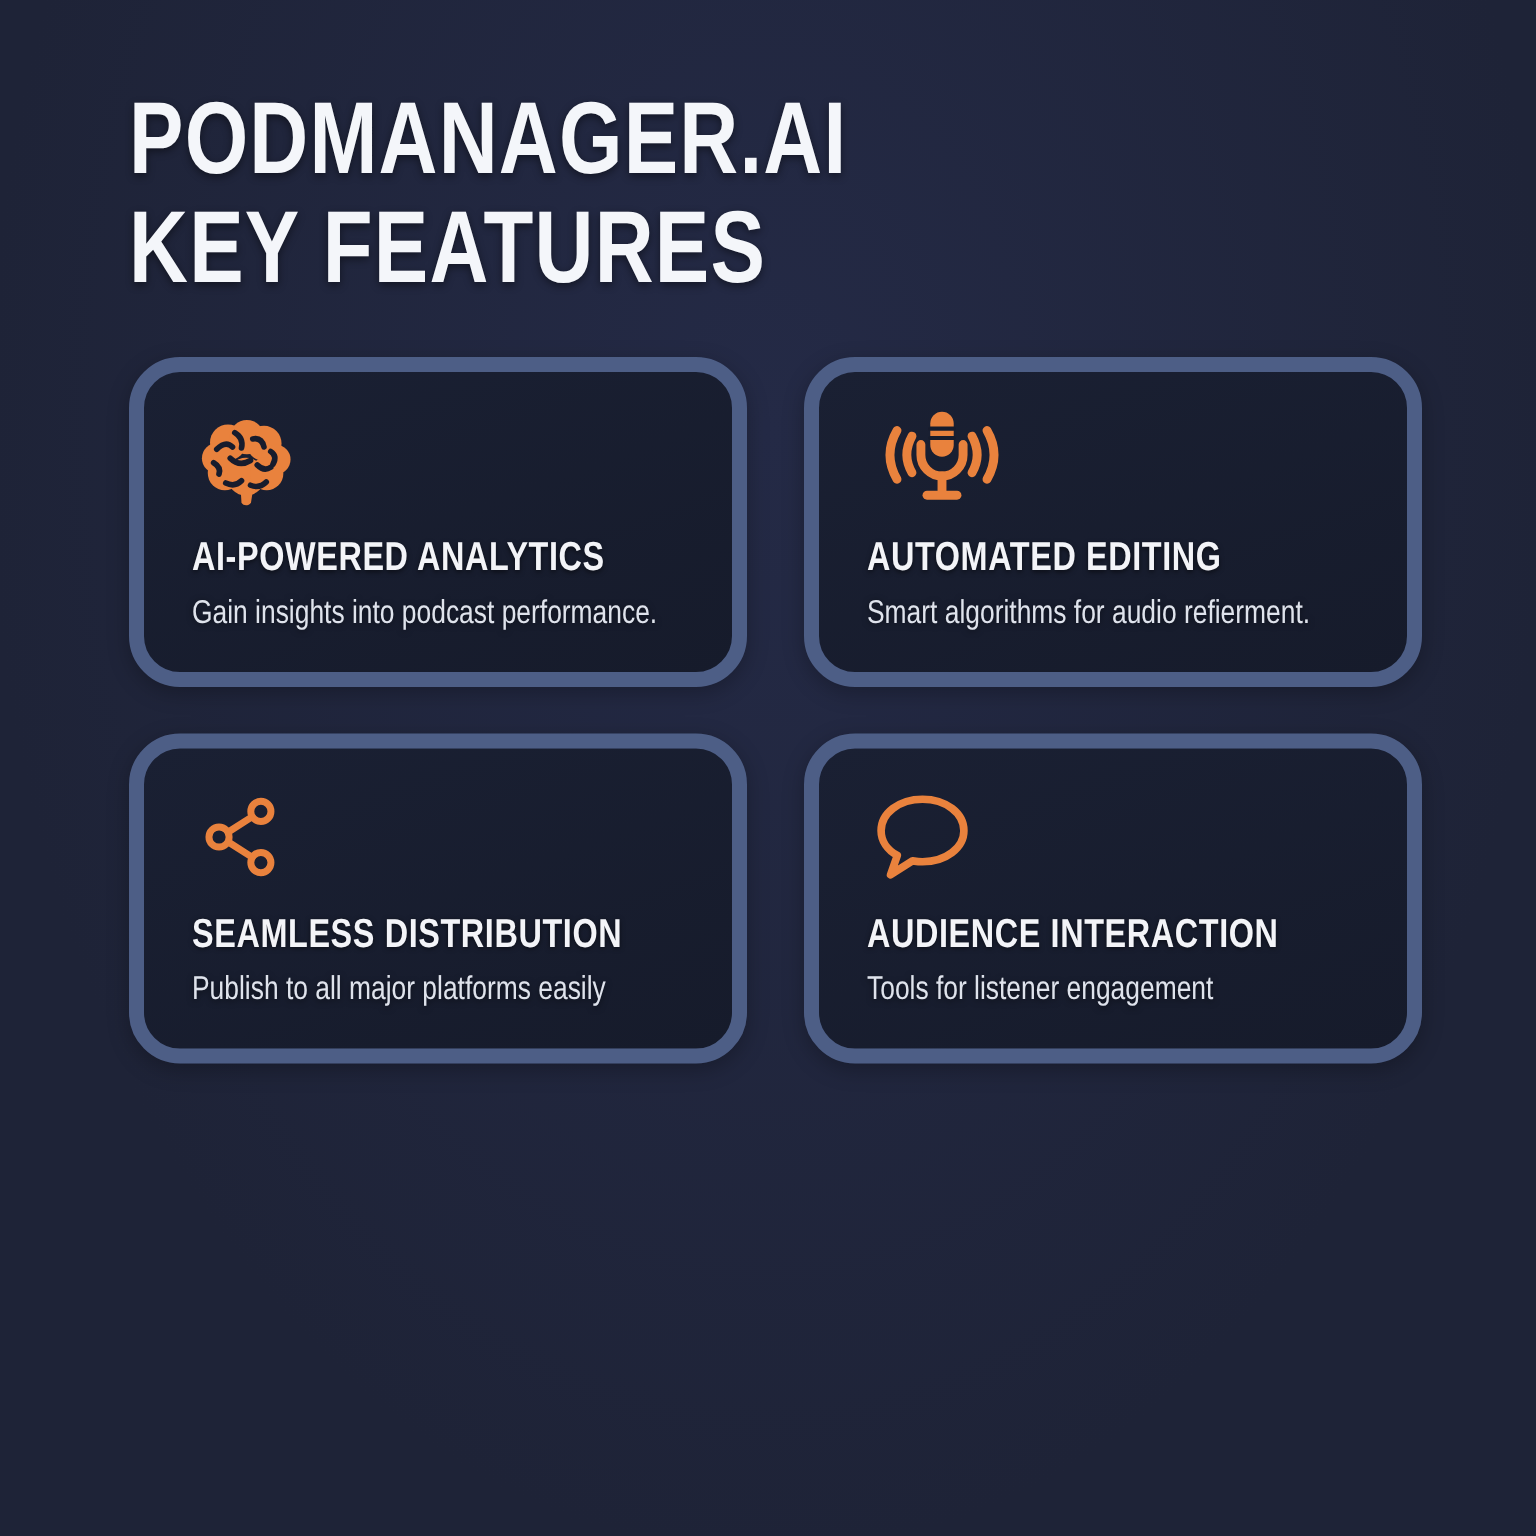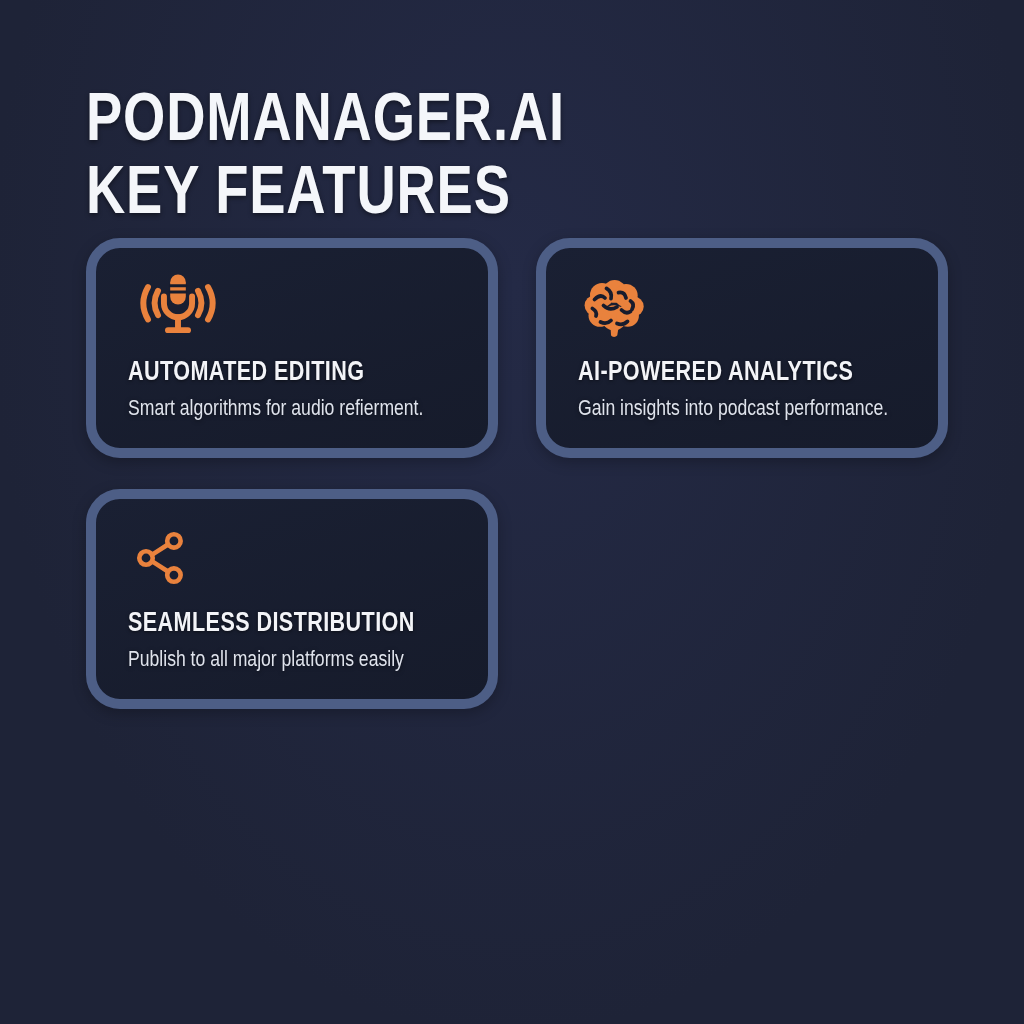--- a/index.html
+++ b/index.html
@@ -10,21 +10,21 @@
     --title:#f4f6fa;
     --desc:#dfe3ec;
   }
   html,body{margin:0;padding:0;}
   body{
     width:1024px;height:1024px;
     background:radial-gradient(ellipse at 50% 28%, #242a46 0%, #1e2337 72%);
     font-family:"Liberation Sans","DejaVu Sans",sans-serif;
     overflow:hidden;position:relative;
   }
-  .header{position:absolute;left:86px;top:56px;margin-top:24px;}
+  .header{position:absolute;left:86px;top:56px;}
   .title-line{
     color:var(--title);
     font-size:68px;font-weight:bold;line-height:73px;
     letter-spacing:1px;white-space:nowrap;
     transform:scaleX(0.8);transform-origin:0 0;
     text-shadow:0 2px 6px rgba(0,0,0,.45);
   }
   .grid{
     position:absolute;left:86px;top:238px;
     display:grid;
@@ -64,43 +64,20 @@
 
 <div class="header">
   <div class="title-line">PODMANAGER.AI</div>
   <div class="title-line">KEY FEATURES</div>
 </div>
 
 <div class="grid">
 
   <div class="card">
     <div class="icon-box">
-      <svg width="100" height="76" viewBox="0 0 32 24">
-        <rect class="fill-o" x="13.5" y="1.6" width="5" height="9.6" rx="2.5"></rect>
-        <g class="groove" stroke-width="0.9">
-          <path d="M13.5 5.2 H18.5"></path>
-            <path d="M13.5 7.2 H18.5"></path>
-        </g>
-        <g class="stroke-o" stroke-width="1.9">
-          <path d="M11.5 8.6 V10.8 A4.5 4.5 0 0 0 20.5 10.8 V8.6"></path>
-          <path d="M16 15.3 V18.7"></path>
-          <path d="M12.8 19.4 H19.2"></path>
-          <path d="M9.6 6.8 Q7.4 10.8 9.6 14.6"></path>
-          <path d="M6.4 5.6 Q3.4 10.8 6.4 16"></path>
-          <path d="M22.4 6.8 Q24.6 10.8 22.4 14.6"></path>
-          <path d="M25.6 5.6 Q28.6 10.8 25.6 16"></path>
-        </g>
-      </svg>
-    </div>
-    <div class="card-title">AUTOMATED EDITING</div>
-    <div class="card-desc">Smart algorithms for audio refierment.</div>
-  </div>
-
-  <div class="card">
-    <div class="icon-box">
       <svg width="72" height="66" viewBox="0 0 24 22">
         <g class="fill-o">
           <circle cx="8" cy="7" r="4"></circle>
             <circle cx="12.2" cy="5.8" r="3.8"></circle>
           <circle cx="16" cy="7.2" r="3.9"></circle>
             <circle cx="5.6" cy="10.5" r="3.4"></circle>
           <circle cx="18.6" cy="10.8" r="3.3"></circle>
             <circle cx="7.3" cy="13.8" r="3.8"></circle>
           <circle cx="12" cy="14.6" r="4.2"></circle>
             <circle cx="16.6" cy="13.9" r="3.7"></circle>
@@ -116,32 +93,64 @@
           <path d="M14.5 12 Q16 13.5 17.5 12.5"></path>
           <path d="M7.5 16 Q9.5 17 11 15.5"></path>
           <path d="M13 16.5 Q15 17.3 16.5 15.8"></path>
         </g>
       </svg>
     </div>
     <div class="card-title">AI-POWERED ANALYTICS</div>
     <div class="card-desc">Gain insights into podcast performance.</div>
   </div>
 
+  <div class="card">
+    <div class="icon-box">
+      <svg width="100" height="76" viewBox="0 0 32 24">
+        <rect class="fill-o" x="13.5" y="1.6" width="5" height="9.6" rx="2.5"></rect>
+        <g class="groove" stroke-width="0.9">
+          <path d="M13.5 5.2 H18.5"></path>
+            <path d="M13.5 7.2 H18.5"></path>
+        </g>
+        <g class="stroke-o" stroke-width="1.9">
+          <path d="M11.5 8.6 V10.8 A4.5 4.5 0 0 0 20.5 10.8 V8.6"></path>
+          <path d="M16 15.3 V18.7"></path>
+          <path d="M12.8 19.4 H19.2"></path>
+          <path d="M9.6 6.8 Q7.4 10.8 9.6 14.6"></path>
+          <path d="M6.4 5.6 Q3.4 10.8 6.4 16"></path>
+          <path d="M22.4 6.8 Q24.6 10.8 22.4 14.6"></path>
+          <path d="M25.6 5.6 Q28.6 10.8 25.6 16"></path>
+        </g>
+      </svg>
+    </div>
+    <div class="card-title">AUTOMATED EDITING</div>
+    <div class="card-desc">Smart algorithms for audio refierment.</div>
+  </div>
+
 
 
   <div class="card">
     <div class="icon-box">
       <svg width="66" height="62" viewBox="0 0 24 24">
         <g class="stroke-o" stroke-width="1.8">
           <circle cx="6.2" cy="12" r="2.6"></circle>
           <circle cx="17" cy="5.4" r="2.6"></circle>
           <circle cx="17" cy="18.6" r="2.6"></circle>
           <path d="M8.6 10.7 L14.7 6.8"></path>
           <path d="M8.6 13.3 L14.7 17.2"></path>
         </g>
       </svg>
     </div>
     <div class="card-title">SEAMLESS DISTRIBUTION</div>
     <div class="card-desc">Publish to all major platforms easily</div>
   </div>
 
+  <div class="card">
+    <div class="icon-box">
+      <svg width="74" height="66" viewBox="0 0 24 22">
+        <path class="stroke-o" stroke-width="1.7" d="M12 2.6 C6.8 2.6 2.8 5.7 2.8 9.6 C2.8 11.9 4.2 13.9 6.4 15.1 L4.9 19.4 L9.8 16.3 C10.5 16.4 11.2 16.5 12 16.5 C17.2 16.5 21.2 13.4 21.2 9.6 C21.2 5.7 17.2 2.6 12 2.6 Z"></path>
+      </svg>
+    </div>
+    <div class="card-title">AUDIENCE INTERACTION</div>
+    <div class="card-desc">Tools for listener engagement</div>
+  </div>
 
 </div>
 
 </body></html>

